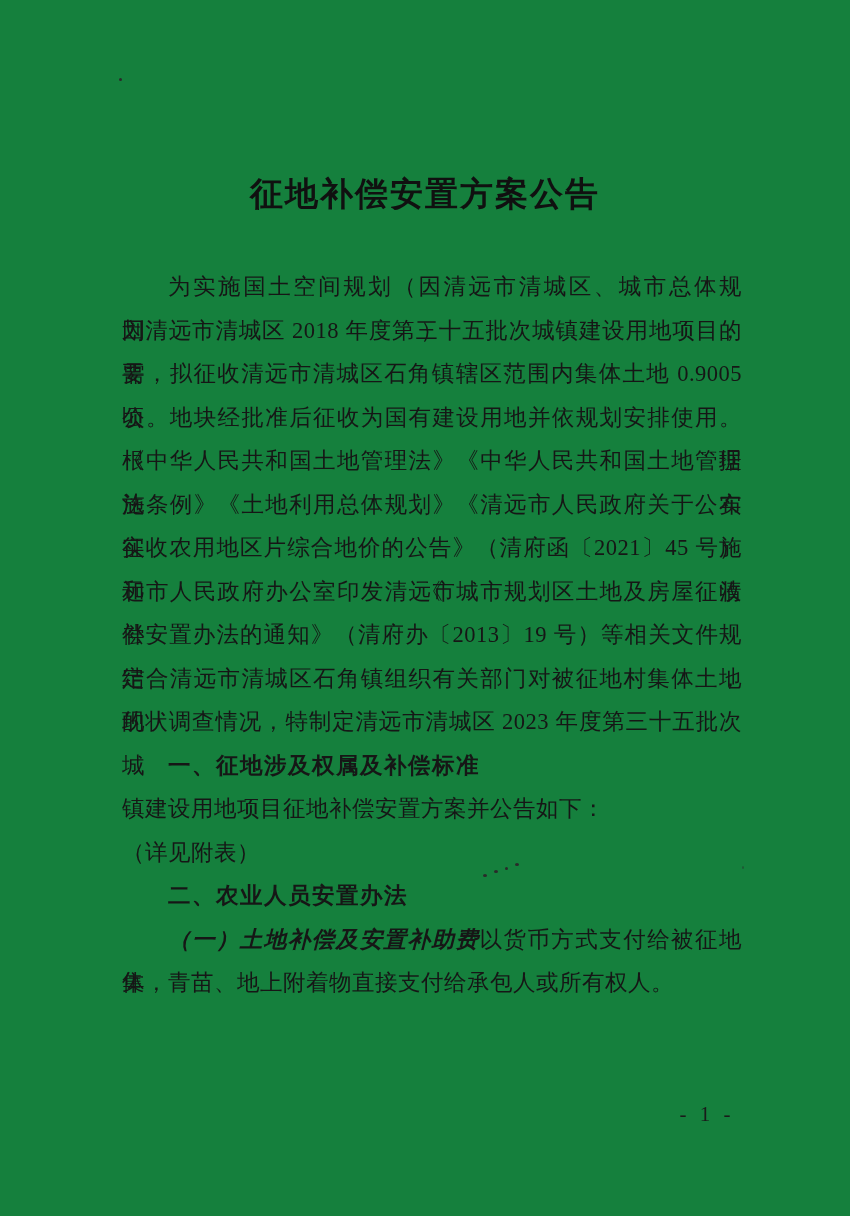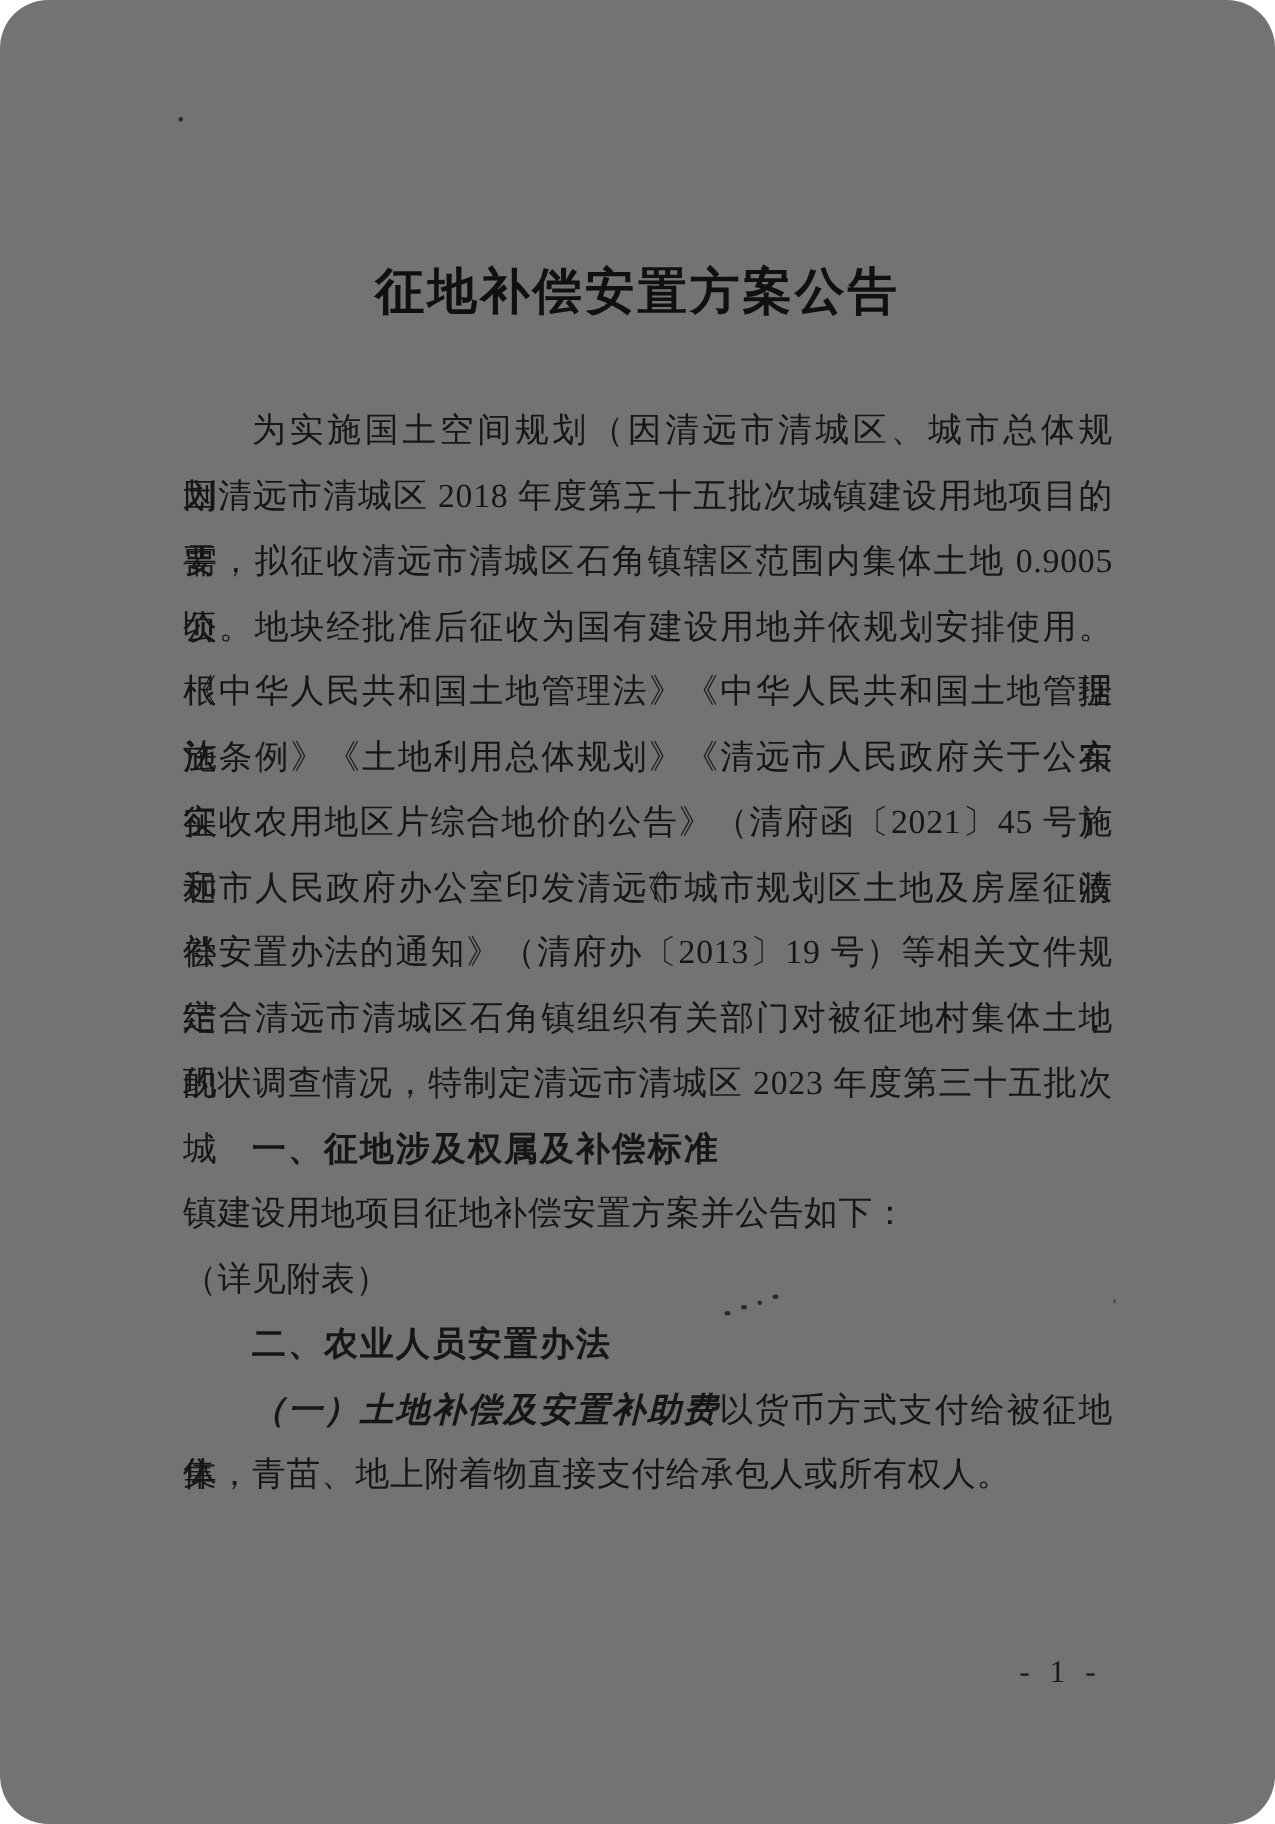--- a/index.html
+++ b/index.html
@@ -11,22 +11,21 @@
     height: 1216px;
     background: #ffffff;
     font-family: "Liberation Serif", "DejaVu Serif", serif;
     color: #141414;
     position: relative;
     overflow: hidden;
   }
   .page {
     position: absolute;
     inset: 0;
-    background: #737373;
-    border-radius: 32px;
+    background: #15803d;
   }
   .title {
     position: absolute;
     top: 172px;
     left: 0;
     width: 850px;
     margin: 0;
     text-align: center;
     font-size: 33px;
     font-weight: 700;

